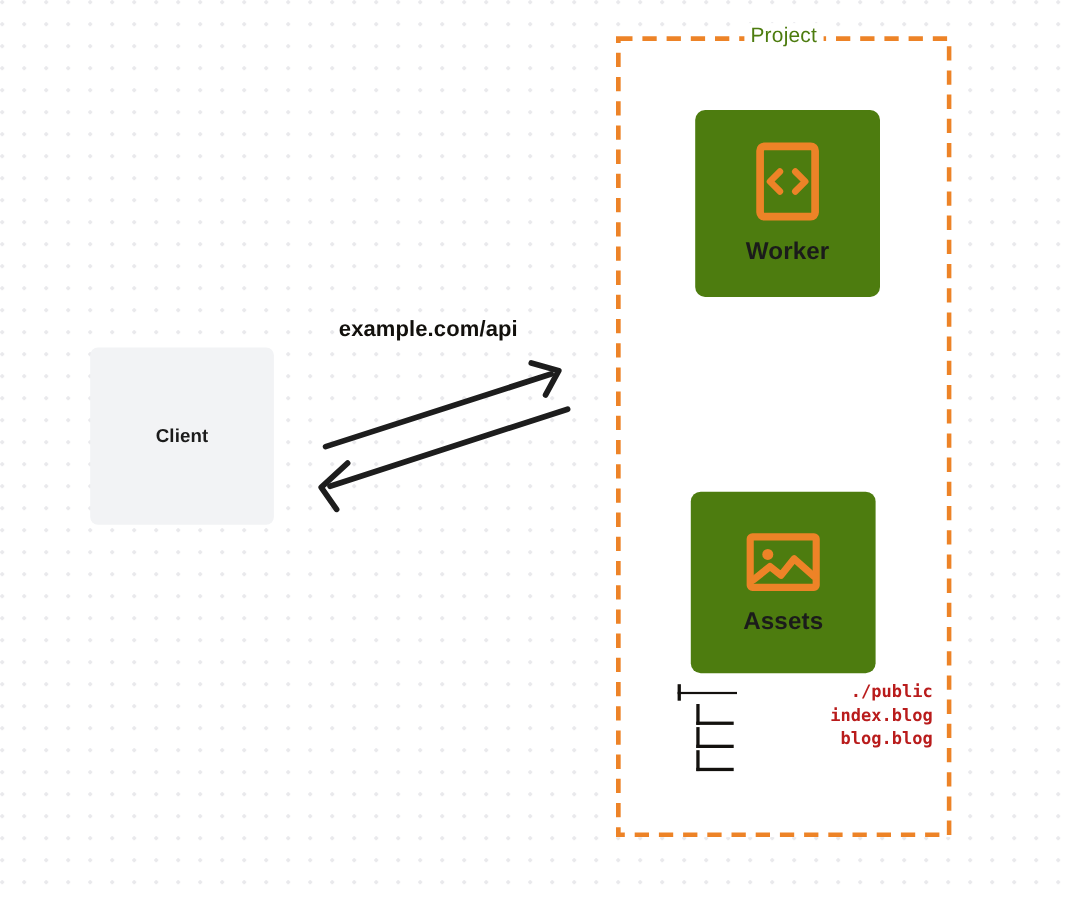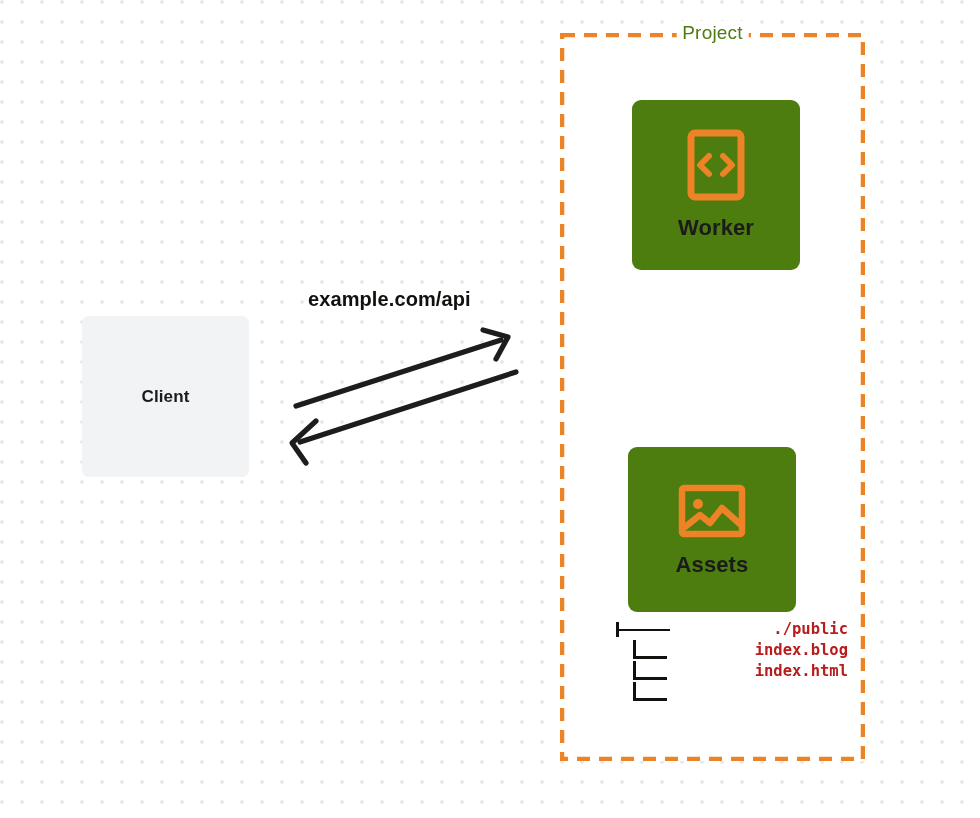--- a/index.html
+++ b/index.html
@@ -233,21 +233,21 @@
           <span class="g-horiz" style="left:31px; top:16px; width:34px;"></span>
         </span>
         <span class="tree-name">index.blog</span>
       </div>
 
       <div class="tree-row">
         <span class="tree-glyph">
           <span class="g-vert" style="left:31px; top:0px;  height:19px;"></span>
           <span class="g-horiz" style="left:31px; top:16px; width:34px;"></span>
         </span>
-        <span class="tree-name">index.html</span>
+        <span class="tree-name">blog.blog</span>
       </div>
 
       <div class="tree-row">
         <span class="tree-glyph">
           <span class="g-vert" style="left:31px; top:0px;  height:19px;"></span>
           <span class="g-horiz" style="left:31px; top:16px; width:34px;"></span>
         </span>
       </div>
 
     </div>

